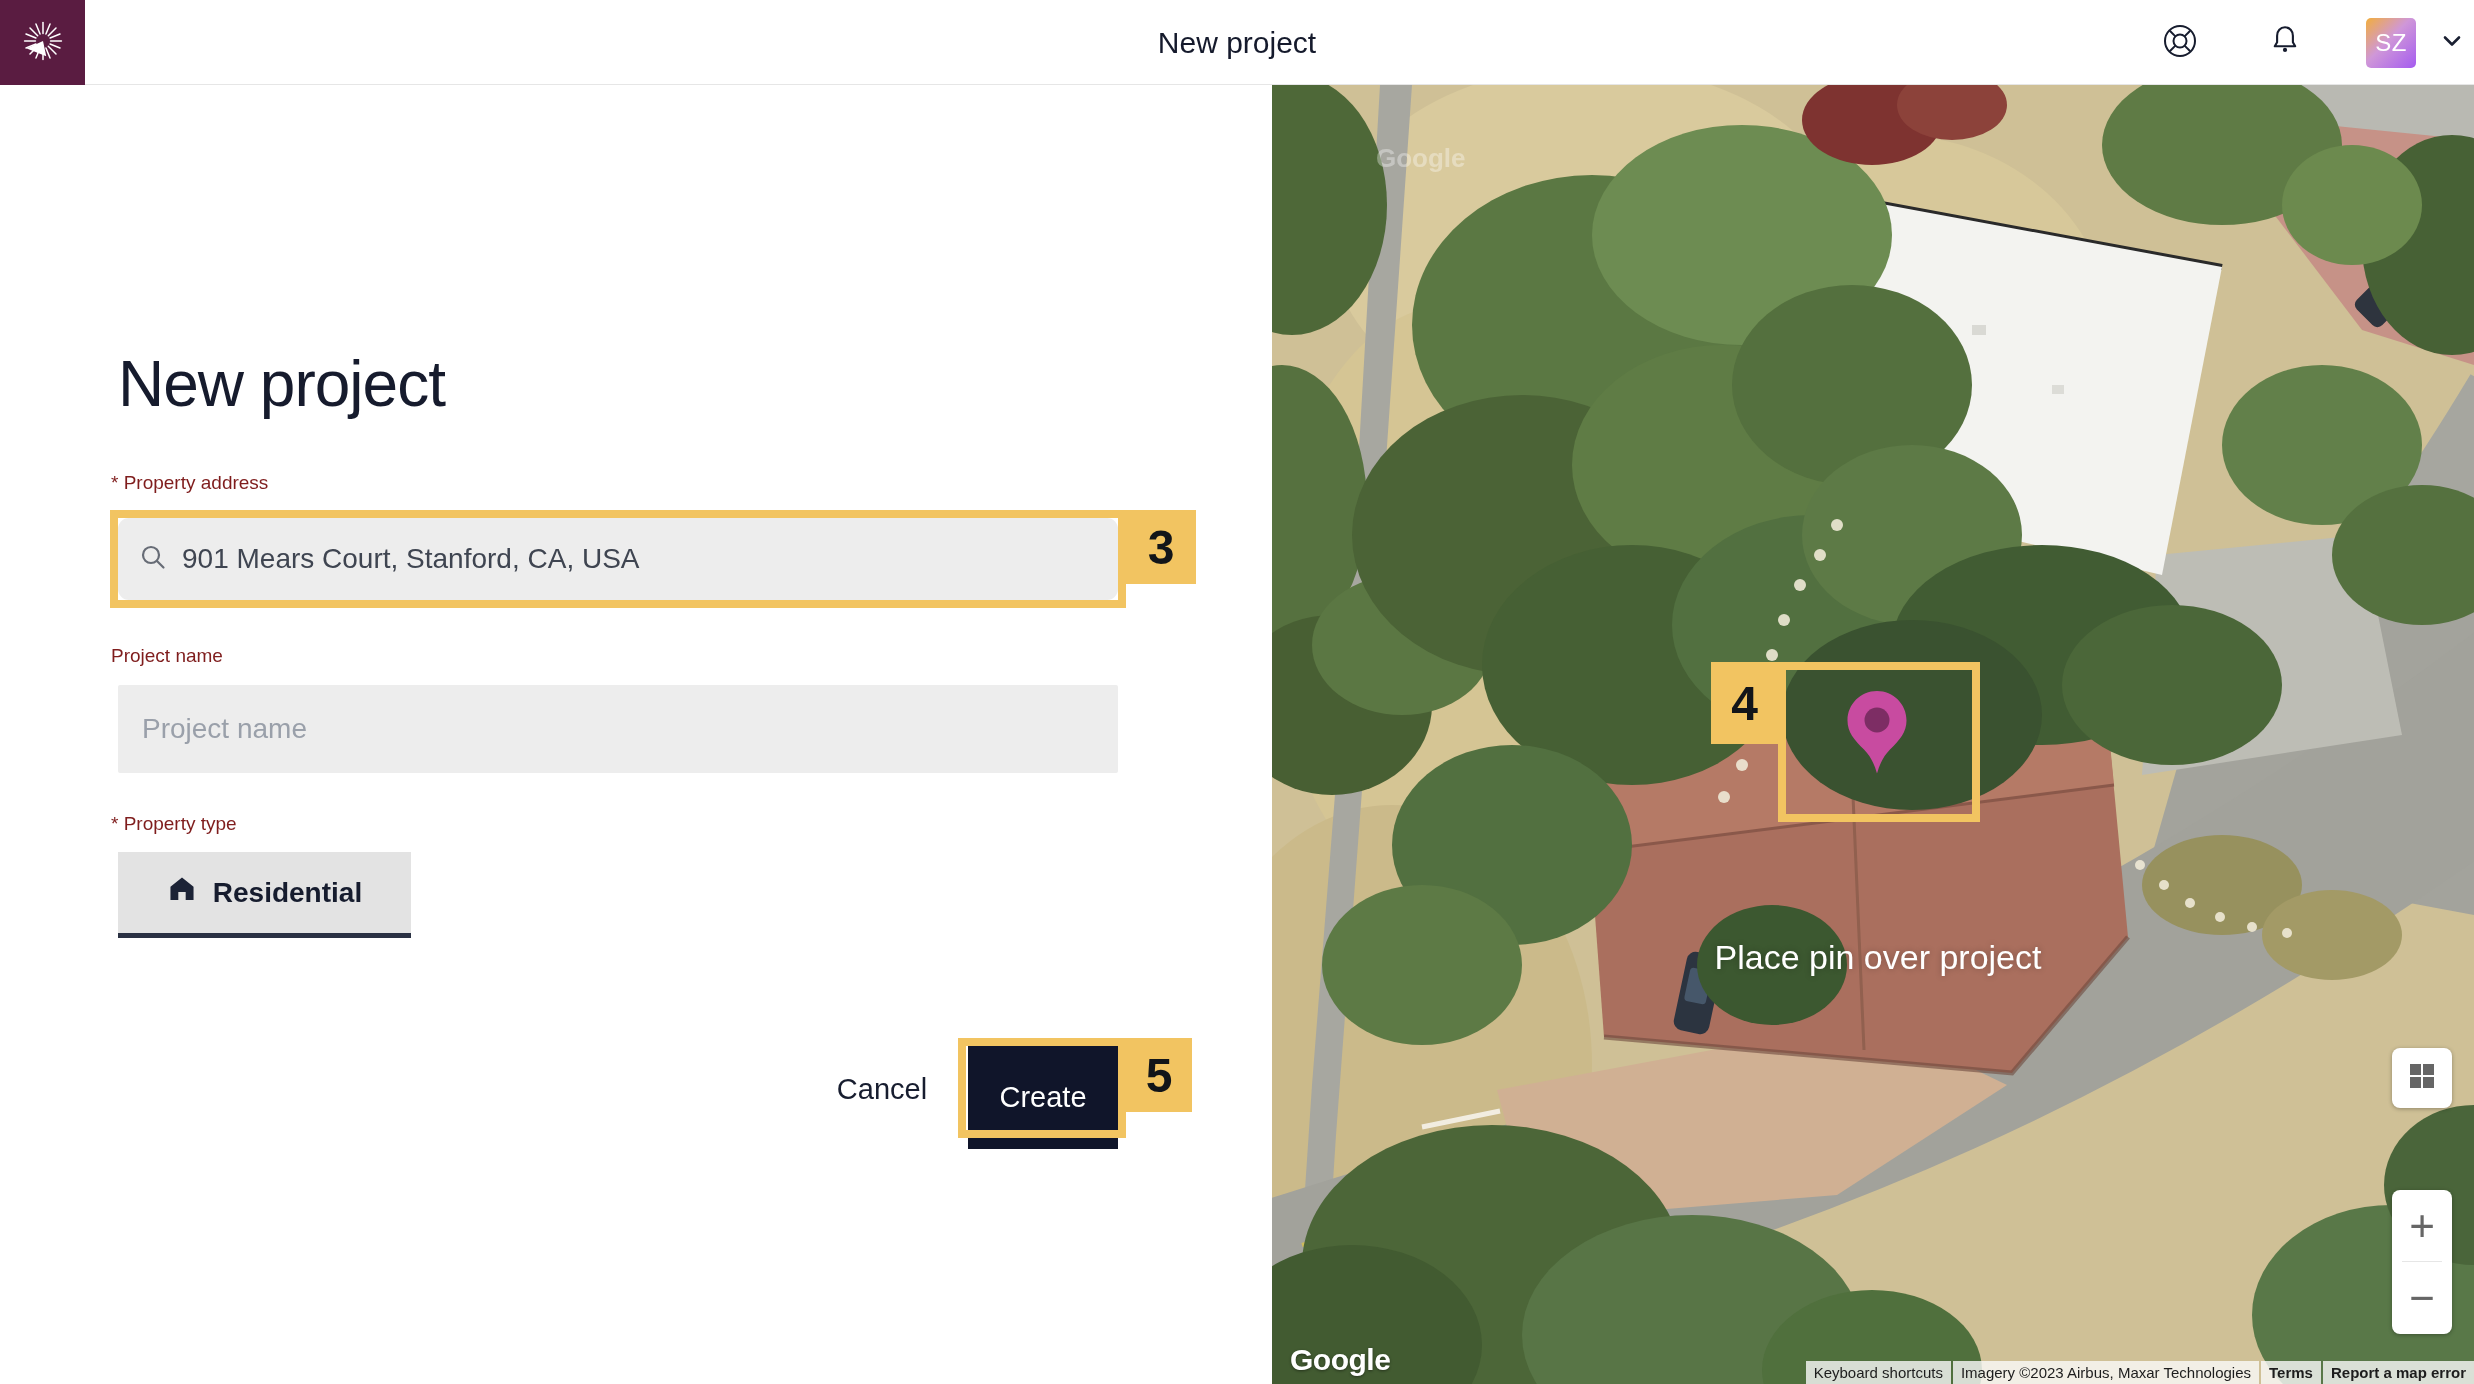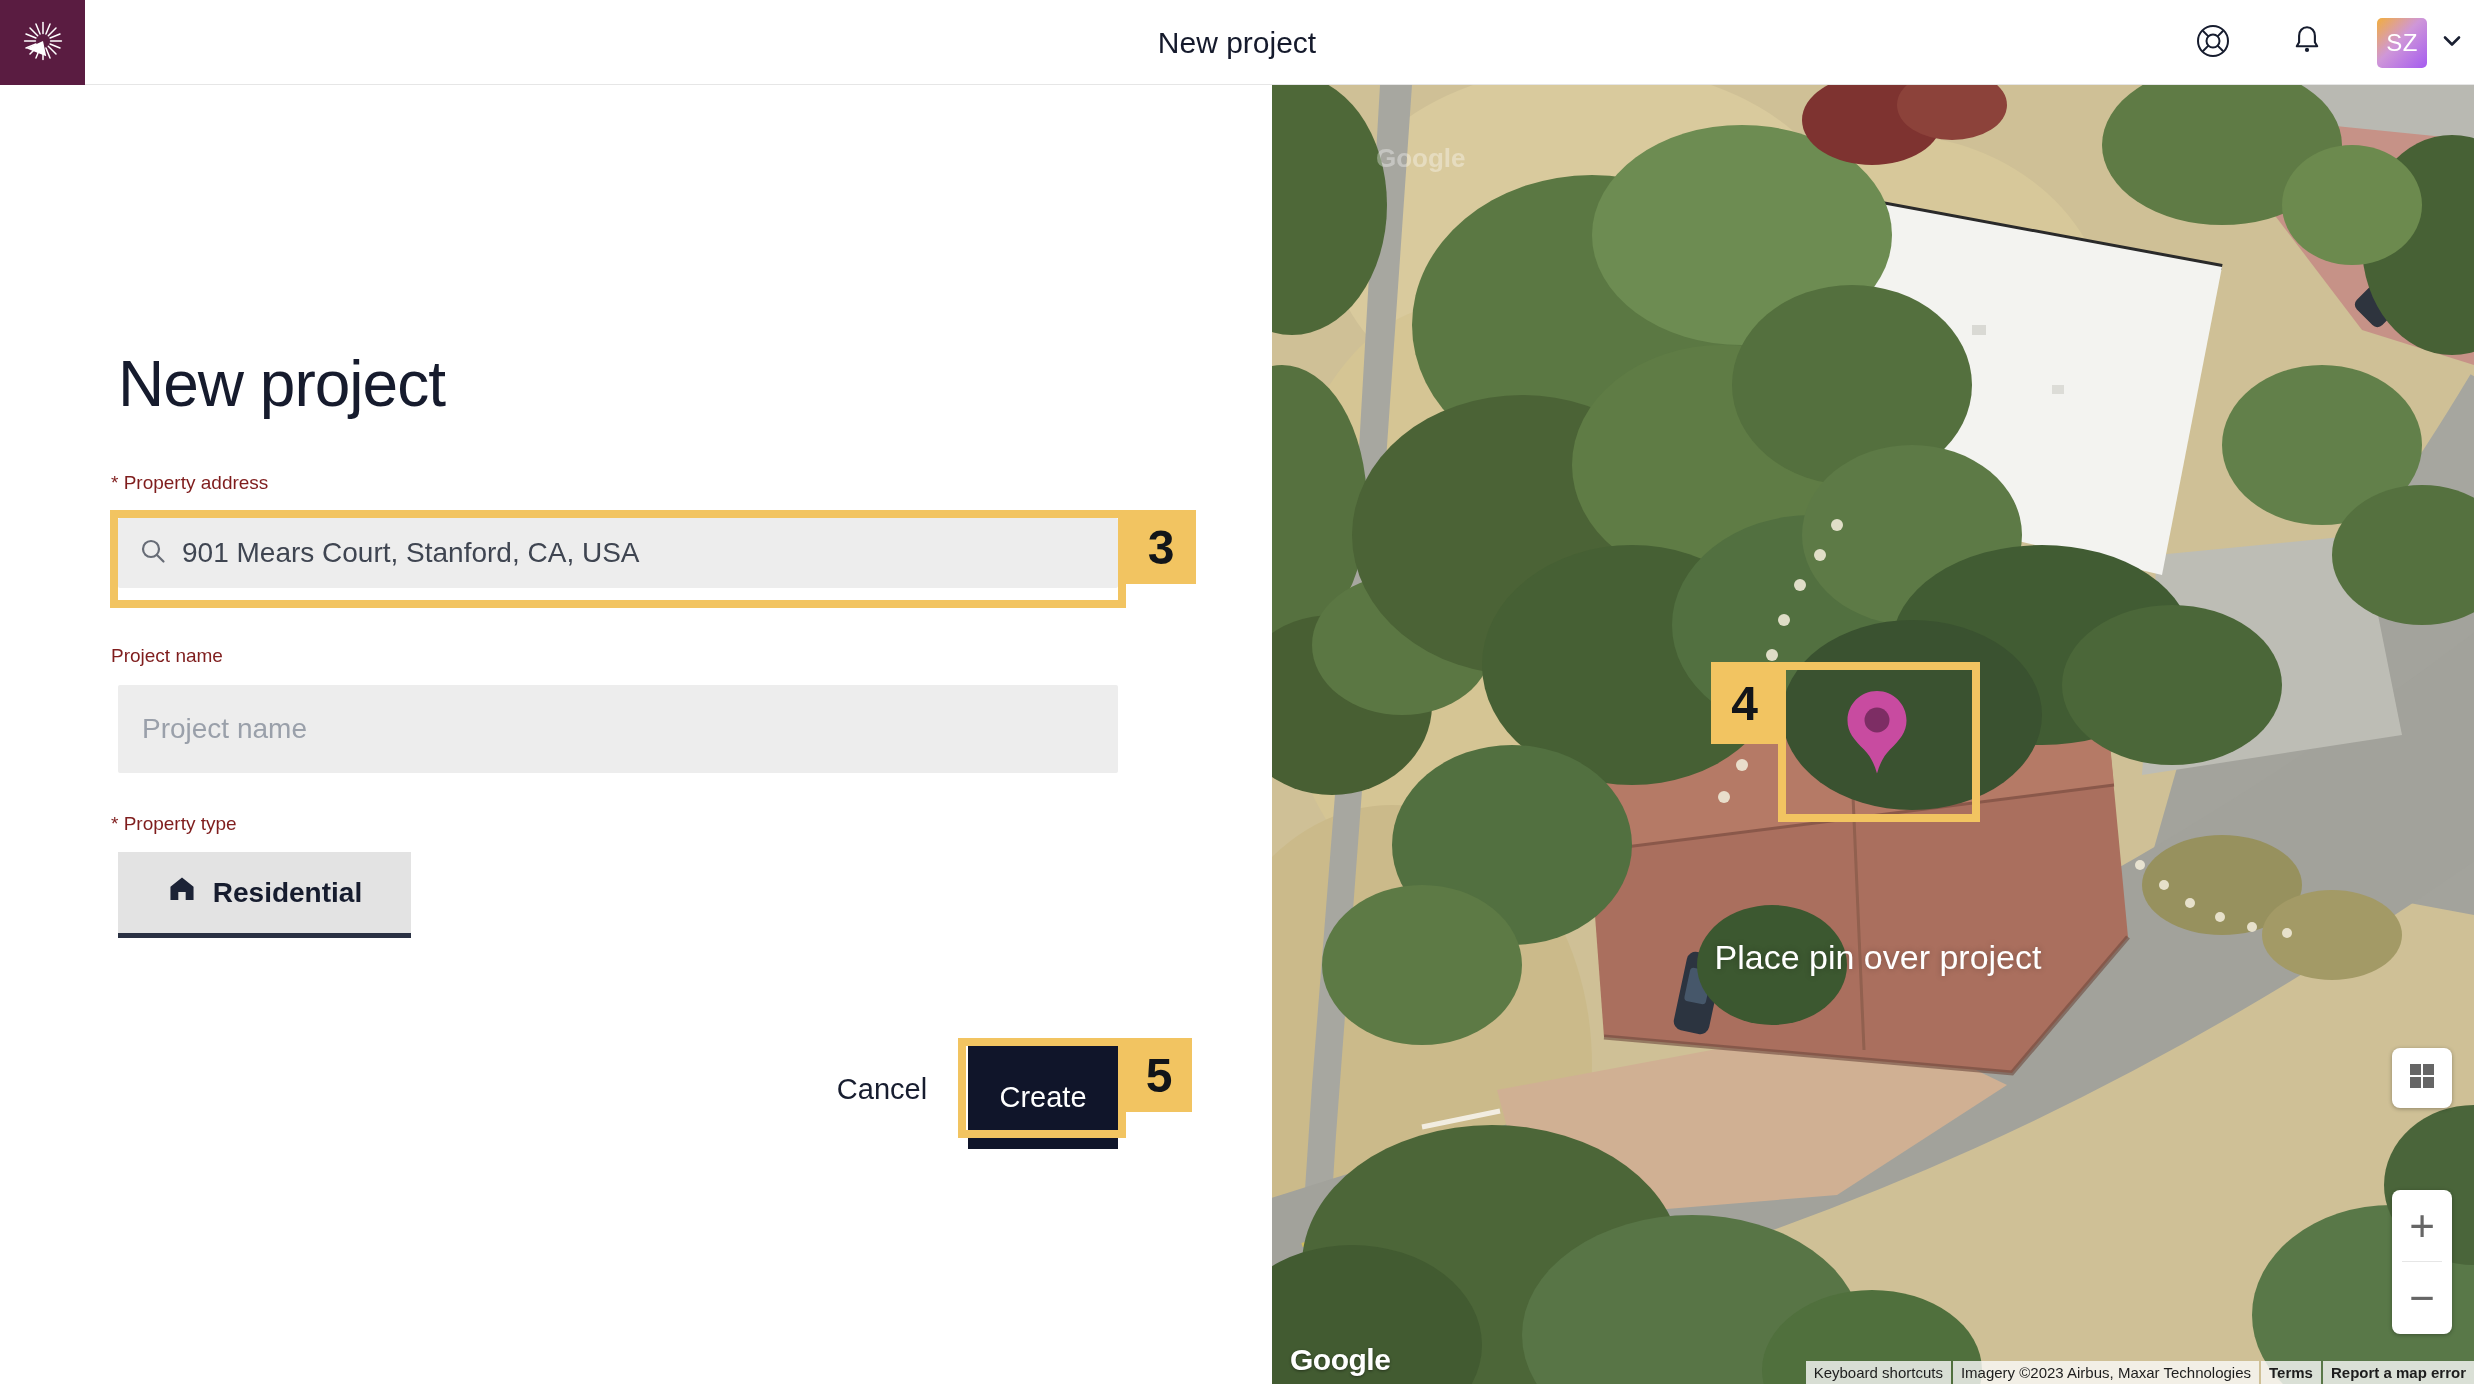--- a/index.html
+++ b/index.html
@@ -7,43 +7,43 @@
     font-family: "Liberation Sans", sans-serif; color:#171c2e; }
 
   
   .topbar { position:absolute; left:0; top:0; width:2474px; height:85px;
     background:#ffffff; border-bottom:1px solid #e6e6e6; z-index:40; }
   .logo { position:absolute; left:0; top:0; width:85px; height:85px;
     background:#5a1c41; display:flex; align-items:center; justify-content:center; }
   .topbar-title { position:absolute; left:0; right:0; top:0; height:85px;
     line-height:85px; text-align:center; font-size:30px; font-weight:500; color:#151a2c; }
   .topbar-right { position:absolute; right:12px; top:0; height:85px;
-    display:flex; align-items:center; gap:4px; }
+    display:flex; align-items:center; gap:15px; }
   .tb-icon { display:flex; align-items:center; justify-content:center; cursor:pointer; }
   .help-btn { margin-right:50px; }
   .bell-btn { margin-right:46px; }
   .avatar { width:50px; height:50px; border-radius:5px; margin-right:11px;
     background:linear-gradient(135deg,#f2ae3c 0%,#cf97d8 45%,#a55bf0 100%);
     display:flex; align-items:center; justify-content:center;
     color:#fff; font-size:24px; font-weight:500; letter-spacing:0.5px; }
 
   
   .left-panel { position:absolute; left:0; top:85px; width:1272px; height:1299px; background:#fff; }
   .form-heading { position:absolute; left:118px; top:262px; font-size:64px;
     font-weight:300; letter-spacing:-1px; color:#161b2d; }
   .field-label { position:absolute; left:111px; font-size:19px; color:#7f1d1d; }
   .lbl-address { top:387px; }
   .lbl-name { top:560px; }
   .lbl-type { top:728px; }
 
   .input-box { position:absolute; left:118px; width:1000px; background:#ededed;
     border:none; border-radius:2px; font-size:28px; color:#3f4551;
     font-family:"Liberation Sans", sans-serif; outline:none; }
-  .address-wrap { position:absolute; left:118px; top:433px; width:1000px; height:70px;
-    background:#ededed; border-radius:2px; display:flex; align-items:center; padding:16px 20px; }
+  .address-wrap { position:absolute; left:118px; top:433px; width:1000px; height:82px;
+    background:#ededed; border-radius:11px; display:flex; align-items:center; padding:16px 20px; }
   .address-wrap input { flex:1; background:transparent; border:none; outline:none;
     font-size:28px; color:#3f4551; font-family:"Liberation Sans", sans-serif; margin-left:14px; }
   .name-input { top:600px; height:88px; padding:0 24px; }
   .name-input::placeholder { color:#9aa0aa; opacity:1; }
 
   .type-row { position:absolute; left:118px; top:767px; height:86px; display:flex; }
   .type-btn { display:flex; align-items:center; justify-content:center; gap:16px;
     font-size:28px; cursor:pointer; }
   .type-res { width:293px; background:#e3e3e3; border-bottom:5px solid #2a3143;
     font-weight:700; color:#161c2e; }

